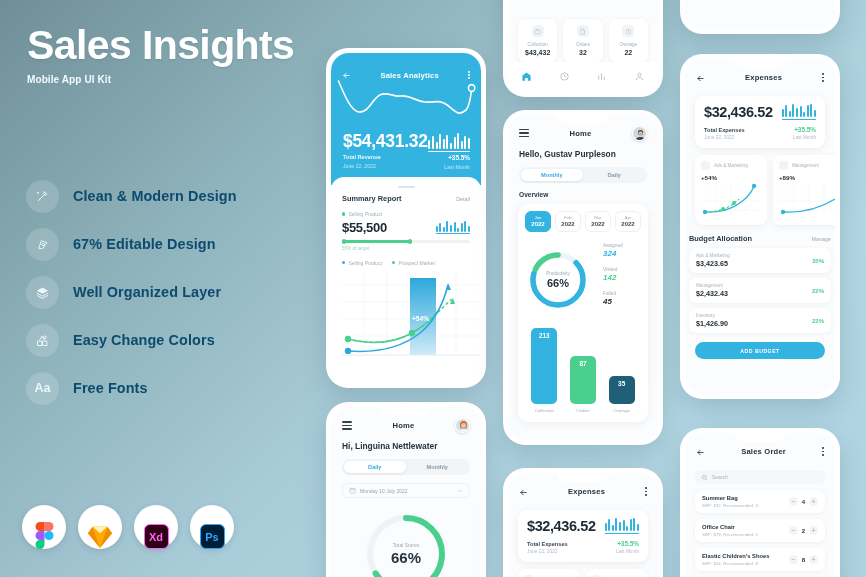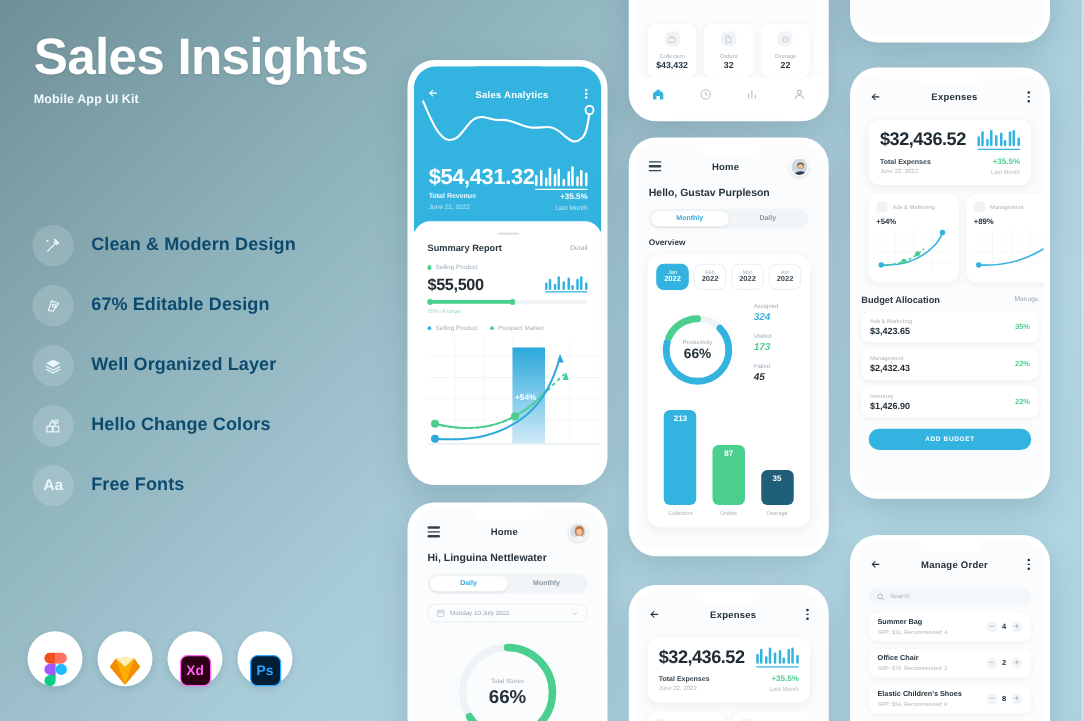--- a/index.html
+++ b/index.html
@@ -226,21 +226,21 @@
     </div>
     <div class="feat">
       <div class="feat-ic">
         <svg width="15" height="15" viewBox="0 0 24 24" fill="none" stroke="#eaf6fa" stroke-width="1.6" stroke-linejoin="round">
           <rect x="4" y="13" width="7" height="7"></rect>
             <rect x="12" y="13" width="7" height="7"></rect>
           <path d="M7 12 L11 5 L15 12"></path>
             <circle cx="16" cy="7" r="2.2"></circle>
         </svg>
       </div>
-      <div class="feat-tx">Hello Change Colors</div>
+      <div class="feat-tx">Easy Change Colors</div>
     </div>
     <div class="feat">
       <div class="feat-ic">
         <span class="aa">Aa</span>
       </div>
       <div class="feat-tx">Free Fonts</div>
     </div>
   </div>
 
   <div class="apps">
@@ -534,21 +534,21 @@
               <div style="font-size:11px; font-weight:bold; color:#26333c; margin-top:1px;">66%</div>
             </div>
           </div>
           <div style="flex:1; padding-left:12px; padding-top:2px;">
             <div class="kv">
               <div class="k">Assigned</div>
               <div class="v" style="color:#33b3e0">324</div>
             </div>
             <div class="kv">
               <div class="k">Visited</div>
-              <div class="v" style="color:#4bcf8e">173</div>
+              <div class="v" style="color:#4bcf8e">142</div>
             </div>
             <div class="kv" style="margin-bottom:12px">
               <div class="k">Failed</div>
               <div class="v" style="color:#26333c">45</div>
             </div>
           </div>
         </div>
 
         <div style="display:flex; align-items:flex-end; justify-content:space-around; height:78px; margin-top:8px;">
           <div style="text-align:center;">
@@ -816,21 +816,21 @@
   <div class="phone" id="p8">
     <div class="screen">
       <div class="notch"></div>
       <div class="nav" style="height:30px; padding-top:7px;">
         <span>
           <svg width="9" height="9" viewBox="0 0 24 24" fill="none" stroke="#26333c" stroke-width="2.2" stroke-linecap="round" stroke-linejoin="round">
             <path d="M19 12H5"></path>
               <path d="M11 6l-6 6 6 6"></path>
             </svg>
         </span>
-        <span class="nav-t" style="color:#26333c">Manage Order</span>
+        <span class="nav-t" style="color:#26333c">Sales Order</span>
         <span class="kebab">
           <i style="background:#26333c"></i>
             <i style="background:#26333c"></i>
             <i style="background:#26333c"></i>
         </span>
       </div>
       <div class="srch">
         <svg width="7" height="7" viewBox="0 0 24 24" fill="none" stroke="#aab4bc" stroke-width="2.4">
           <circle cx="11" cy="11" r="6.5"></circle>
             <path d="M16 16l4.5 4.5"></path>

